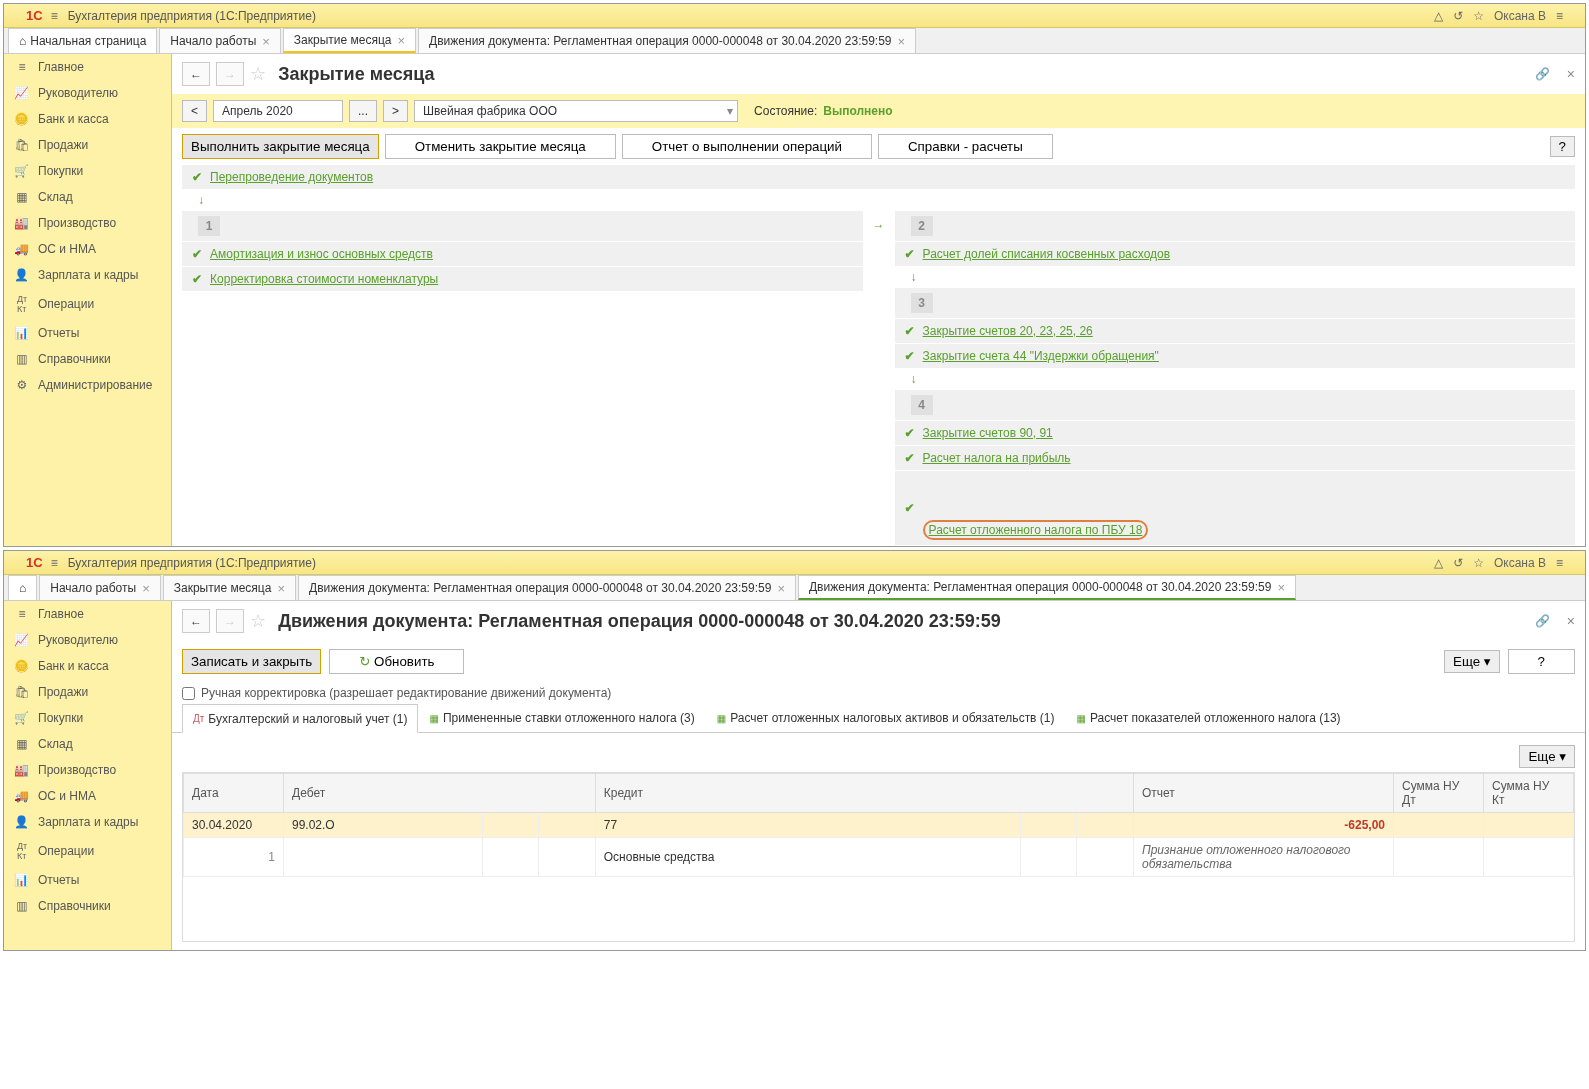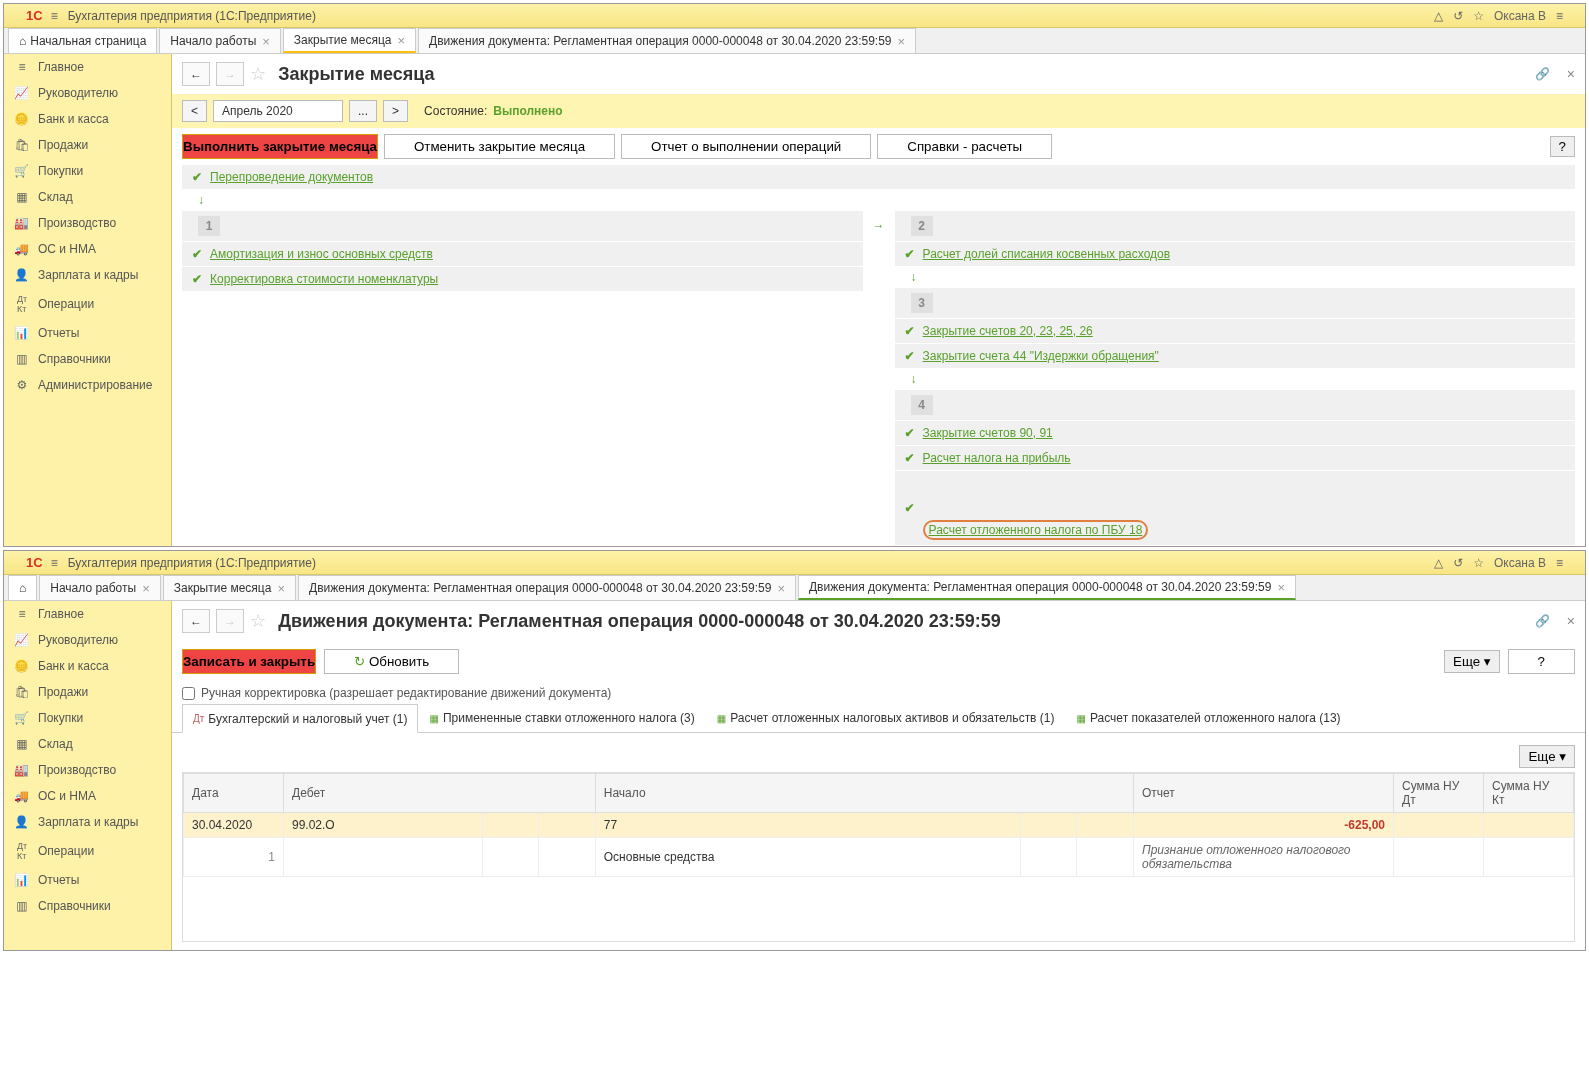--- a/index.html
+++ b/index.html
@@ -30,21 +30,21 @@
 .link-icon { margin-left: auto; color: #888; cursor: pointer; }
 .close-x { color: #888; cursor: pointer; margin-left: 10px; font-size: 14px; }
 .toolbar-yellow { background: #fff5b3; padding: 6px 10px; display: flex; align-items: center; gap: 6px; }
 .btn-small { border: 1px solid #bbb; background: #f5f5f5; padding: 3px 8px; cursor: pointer; height: 22px; display: inline-flex; align-items: center; }
 .period-input { border: 1px solid #bbb; background: #fff; padding: 3px 8px; width: 130px; height: 22px; display: inline-flex; align-items: center; }
 .org-select { border: 1px solid #bbb; background: #fff; padding: 3px 8px; width: 324px; height: 22px; display: inline-flex; align-items: center; position: relative; }
 .dropdown-arrow { position: absolute; right: 4px; color: #888; }
 .status-lbl { margin-left: 10px; }
 .status-val { color: #5aa02c; font-weight: bold; }
 .toolbar-white { padding: 6px 10px; display: flex; gap: 6px; align-items: center; }
-.btn-yellow { background: #ef4444; border: 1px solid #d4a000; font-weight: bold; padding: 4px 0; cursor: pointer; }
+.btn-yellow { background: #e5e5e5; border: 1px solid #d4a000; font-weight: normal; padding: 4px 8px; cursor: pointer; }
 .btn-plain { background: #fff; border: 1px solid #bbb; padding: 4px 29px; cursor: pointer; }
 .help-btn { margin-left: auto; border: 1px solid #bbb; padding: 2px 8px; cursor: pointer; }
 .ops-area { padding: 0 10px; }
 .op-row { background: #f0f0f0; padding: 5px 10px; display: flex; align-items: center; gap: 8px; margin-bottom: 1px; }
 .op-link { color: #5aa02c; text-decoration: underline; cursor: pointer; }
 .check { color: #5aa02c; font-weight: bold; }
 .arrow-down { color: #5aa02c; margin: 4px 0 4px 16px; }
 .arrow-right { color: #5aa02c; }
 .cols { display: flex; gap: 10px; }
 .col { flex: 1; }
@@ -168,20 +168,24 @@
         <span class="link-icon">🔗</span>
         <span class="close-x">×</span>
       </div>
       <div class="toolbar-yellow">
         <div class="btn-small">&lt;</div>
         <div class="period-input">
             <span>Апрель 2020</span>
           </div>
         <div class="btn-small">...</div>
         <div class="btn-small">&gt;</div>
+        <div class="org-select">
+            <span>Швейная фабрика ООО</span>
+            <span class="dropdown-arrow">▾</span>
+          </div>
         <span class="status-lbl">Состояние:</span>
         <span class="status-val">Выполнено</span>
       </div>
       <div class="toolbar-white">
         <button class="btn-yellow">Выполнить закрытие месяца</button>
         <button class="btn-plain">Отменить закрытие месяца</button>
         <button class="btn-plain">Отчет о выполнении операций</button>
         <button class="btn-plain">Справки - расчеты</button>
         <button class="help-btn">?</button>
       </div>
@@ -377,21 +381,21 @@
       <div class="table-wrap">
         <div class="more-btn-row">
             <button class="btn-more"><span>Еще</span> ▾</button>
           </div>
         <div class="table-scroll">
         <table>
           <thead>
             <tr>
               <th style="width:100px;">Дата</th>
               <th colspan="3">Дебет</th>
-              <th colspan="3">Начало</th>
+              <th colspan="3">Кредит</th>
               <th style="width:260px;">Отчет</th>
               <th style="width:90px;">Сумма НУ Дт</th>
               <th style="width:90px;">Сумма НУ Кт</th>
             </tr>
           </thead>
           <tbody>
             <tr class="hl">
               <td>30.04.2020</td>
               <td>99.02.О</td>
                   <td></td>

